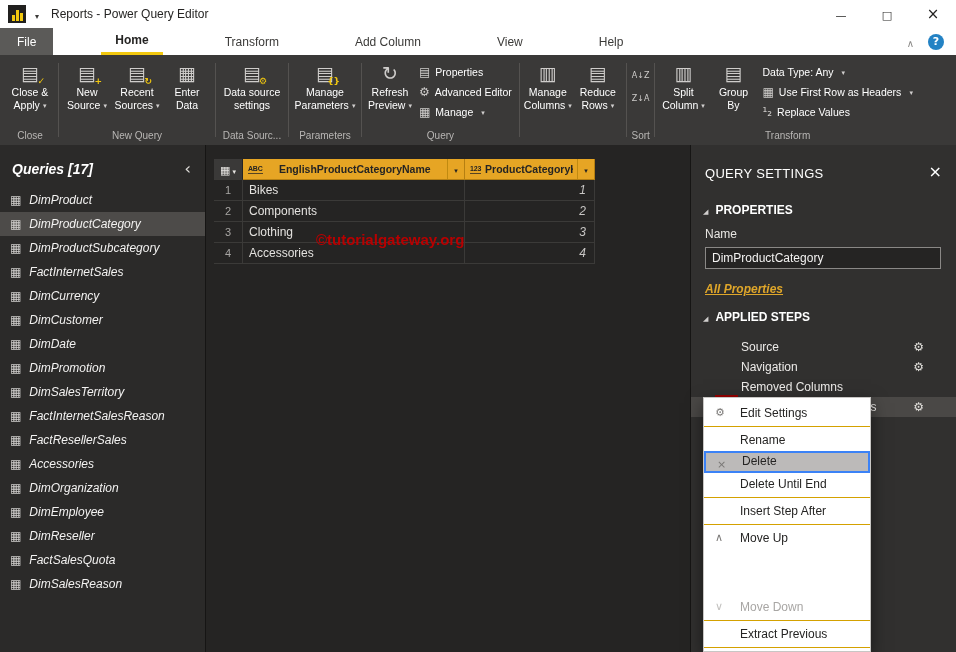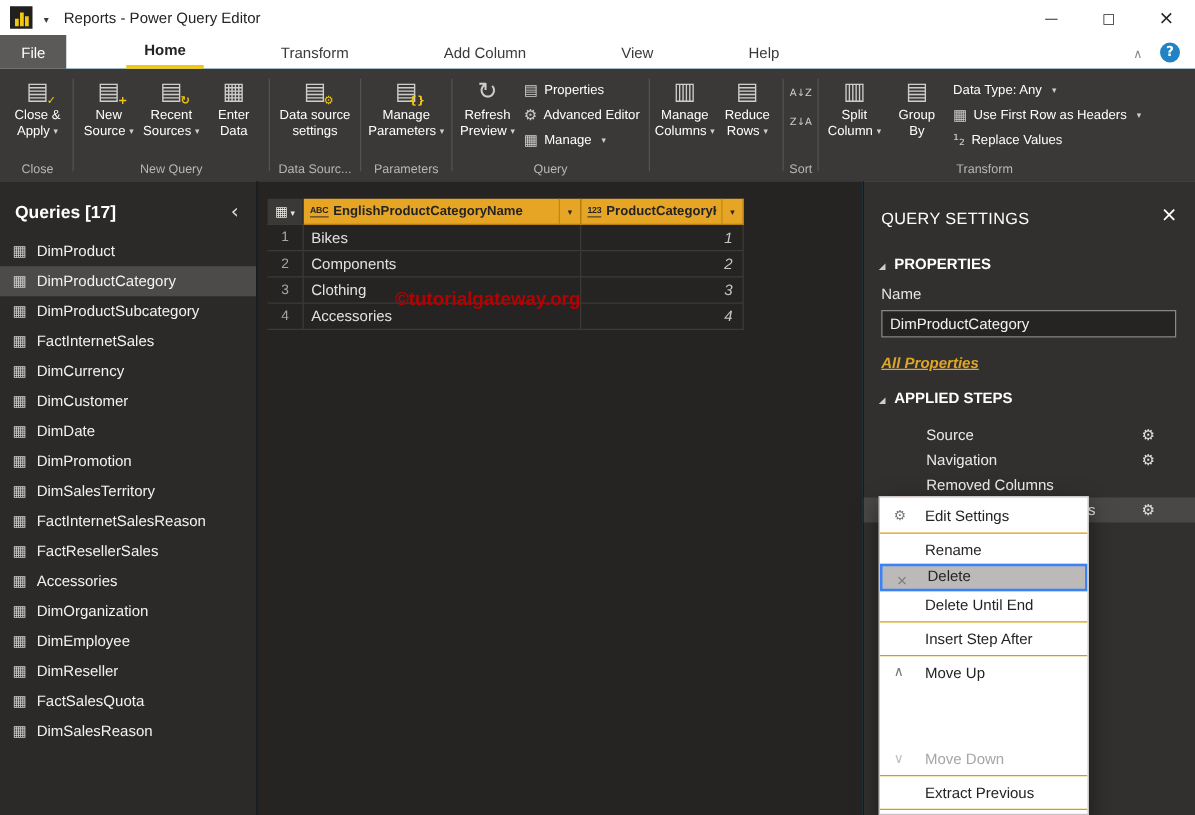--- a/index.html
+++ b/index.html
@@ -1,18 +1,18 @@
 <!DOCTYPE html>
 <html><head>
 <meta charset="utf-8">
 <style>
   *{margin:0;padding:0;box-sizing:border-box;}
   html,body{width:956px;height:652px;}
   body{font-family:"Liberation Sans","DejaVu Sans",sans-serif;background:#252423;overflow:hidden;}
-  .app{position:relative;width:956px;height:652px;background:#0ea5e9;}
+  .app{position:relative;width:956px;height:652px;background:#bef264;}
 
   
   .icon::before{font-family:"DejaVu Sans",sans-serif;font-style:normal;}
   .i-caret::before{content:"▾";}
   .i-table::before{content:"▦";}
   .i-grid2::before{content:"▤";}
   .i-grid3::before{content:"▥";}
   .i-gear::before{content:"⚙";}
   .i-close::before{content:"×";}
   .i-min::before{content:"—";}
@@ -70,32 +70,32 @@
   .stack{display:flex;flex-direction:column;gap:1px;padding:2px 4px 0;}
   .srow{display:flex;align-items:center;gap:5px;height:19px;color:#fff;font-size:10.5px;white-space:nowrap;}
   .srow .sicon::before{font-size:12px;color:#cfcdcb;}
   .sortcol{display:flex;flex-direction:column;gap:5px;padding:4px 2px 0;}
   .sortbtn::before{font-size:8px;color:#cfcdcb;letter-spacing:0px;}
 
   
   .bodyrow{display:flex;height:507px;}
 
   
-  .sidebar{width:205px;flex:none;background:#2b2a29;display:flex;flex-direction:column;}
+  .sidebar{width:205px;flex:none;background:#2b2a29;display:flex;flex-direction:column;font-style:italic;}
   .sb-header{display:flex;align-items:center;padding:14px 14px 10px 12px;color:#fff;}
   .sb-title{font-size:14px;font-weight:bold;}
   .sb-collapse{margin-left:auto;}
   .sb-collapse::before{font-size:16px;color:#e0deda;}
   .q-item{height:24px;display:flex;align-items:center;gap:8px;padding:0 10px;color:#f3f2f1;font-size:12px;white-space:nowrap;}
   .q-item .icon::before{font-size:12px;color:#cfcdcb;}
   .q-item.selected{background:#4d4b49;}
 
   
   .canvas{flex:1;background:#252423;position:relative;border-left:1px solid #161514;}
-  .grid{position:absolute;left:8px;top:14px;}
+  .grid{position:absolute;left:8px;top:14px;text-align:center;}
   .grow{display:flex;}
   .gcell{height:21px;border-right:1px solid #3b3a38;border-bottom:1px solid #3b3a38;display:flex;align-items:center;}
   .corner{width:29px;background:#3a3938;justify-content:center;gap:2px;border-right:1px solid #252423;}
   .corner .i-table::before{font-size:11px;color:#e8e6e3;}
   .corner .i-caret::before{font-size:7px;color:#e8e6e3;}
   .th{background:#e6a524;color:#252423;font-size:10.5px;font-weight:bold;padding-left:5px;gap:4px;border-right:1px solid #b57f12;border-bottom:1px solid #b57f12;}
   .c1{width:222px;}
   .c2{width:130px;}
   .type-badge{font-size:7px;font-weight:bold;border-bottom:1px solid rgba(37,36,35,.75);padding-bottom:1px;letter-spacing:-.2px;}
   .th-label{flex:1;overflow:hidden;white-space:nowrap;}

